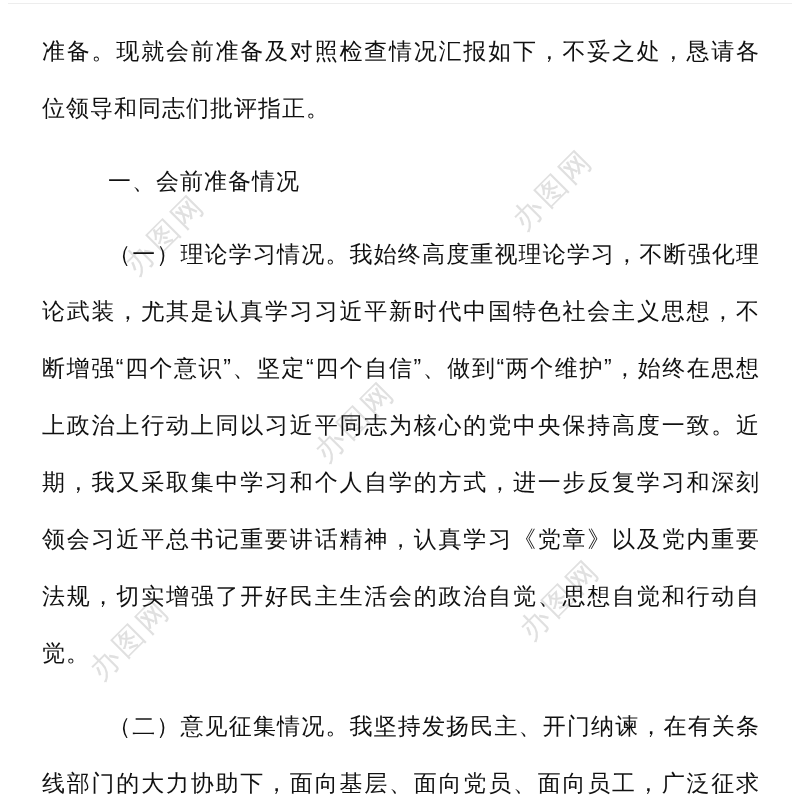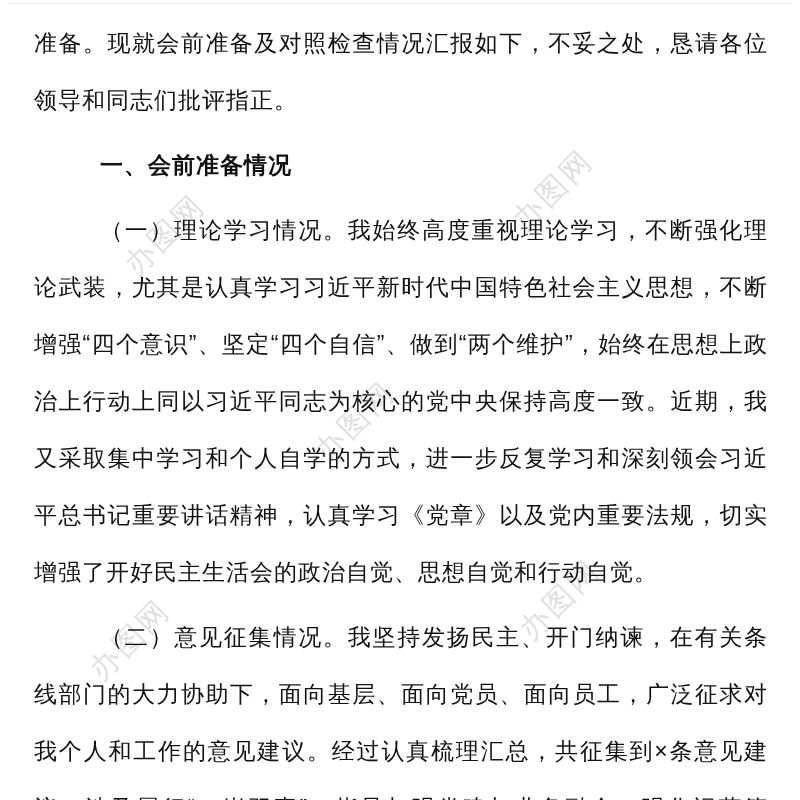--- a/index.html
+++ b/index.html
@@ -43,27 +43,27 @@
     top: 0;
     padding-top: 7px;
     color: #111111;
     font-size: 23px;
     line-height: 57px;
     letter-spacing: 1px;
     text-align: justify;
     text-justify: inter-ideograph;
   }
   .doc p {
-    margin: 8px;
+    margin: 16px;
   }
   .doc p.indent {
     text-indent: 66px;
   }
   .doc p.bold {
-    font-weight: 700;
+    font-weight: 400;
   }
 </style>
 </head>
 <body>
 
 <div class="page">
   <div class="top-hairline"></div>
   <div class="watermark-layer">
       <div class="watermark" style="left: 165px; top: 235px; color: rgb(224, 224, 224);">办图网</div>
       <div class="watermark" style="left: 553px; top: 190px; color: rgb(224, 224, 224);">办图网</div>

